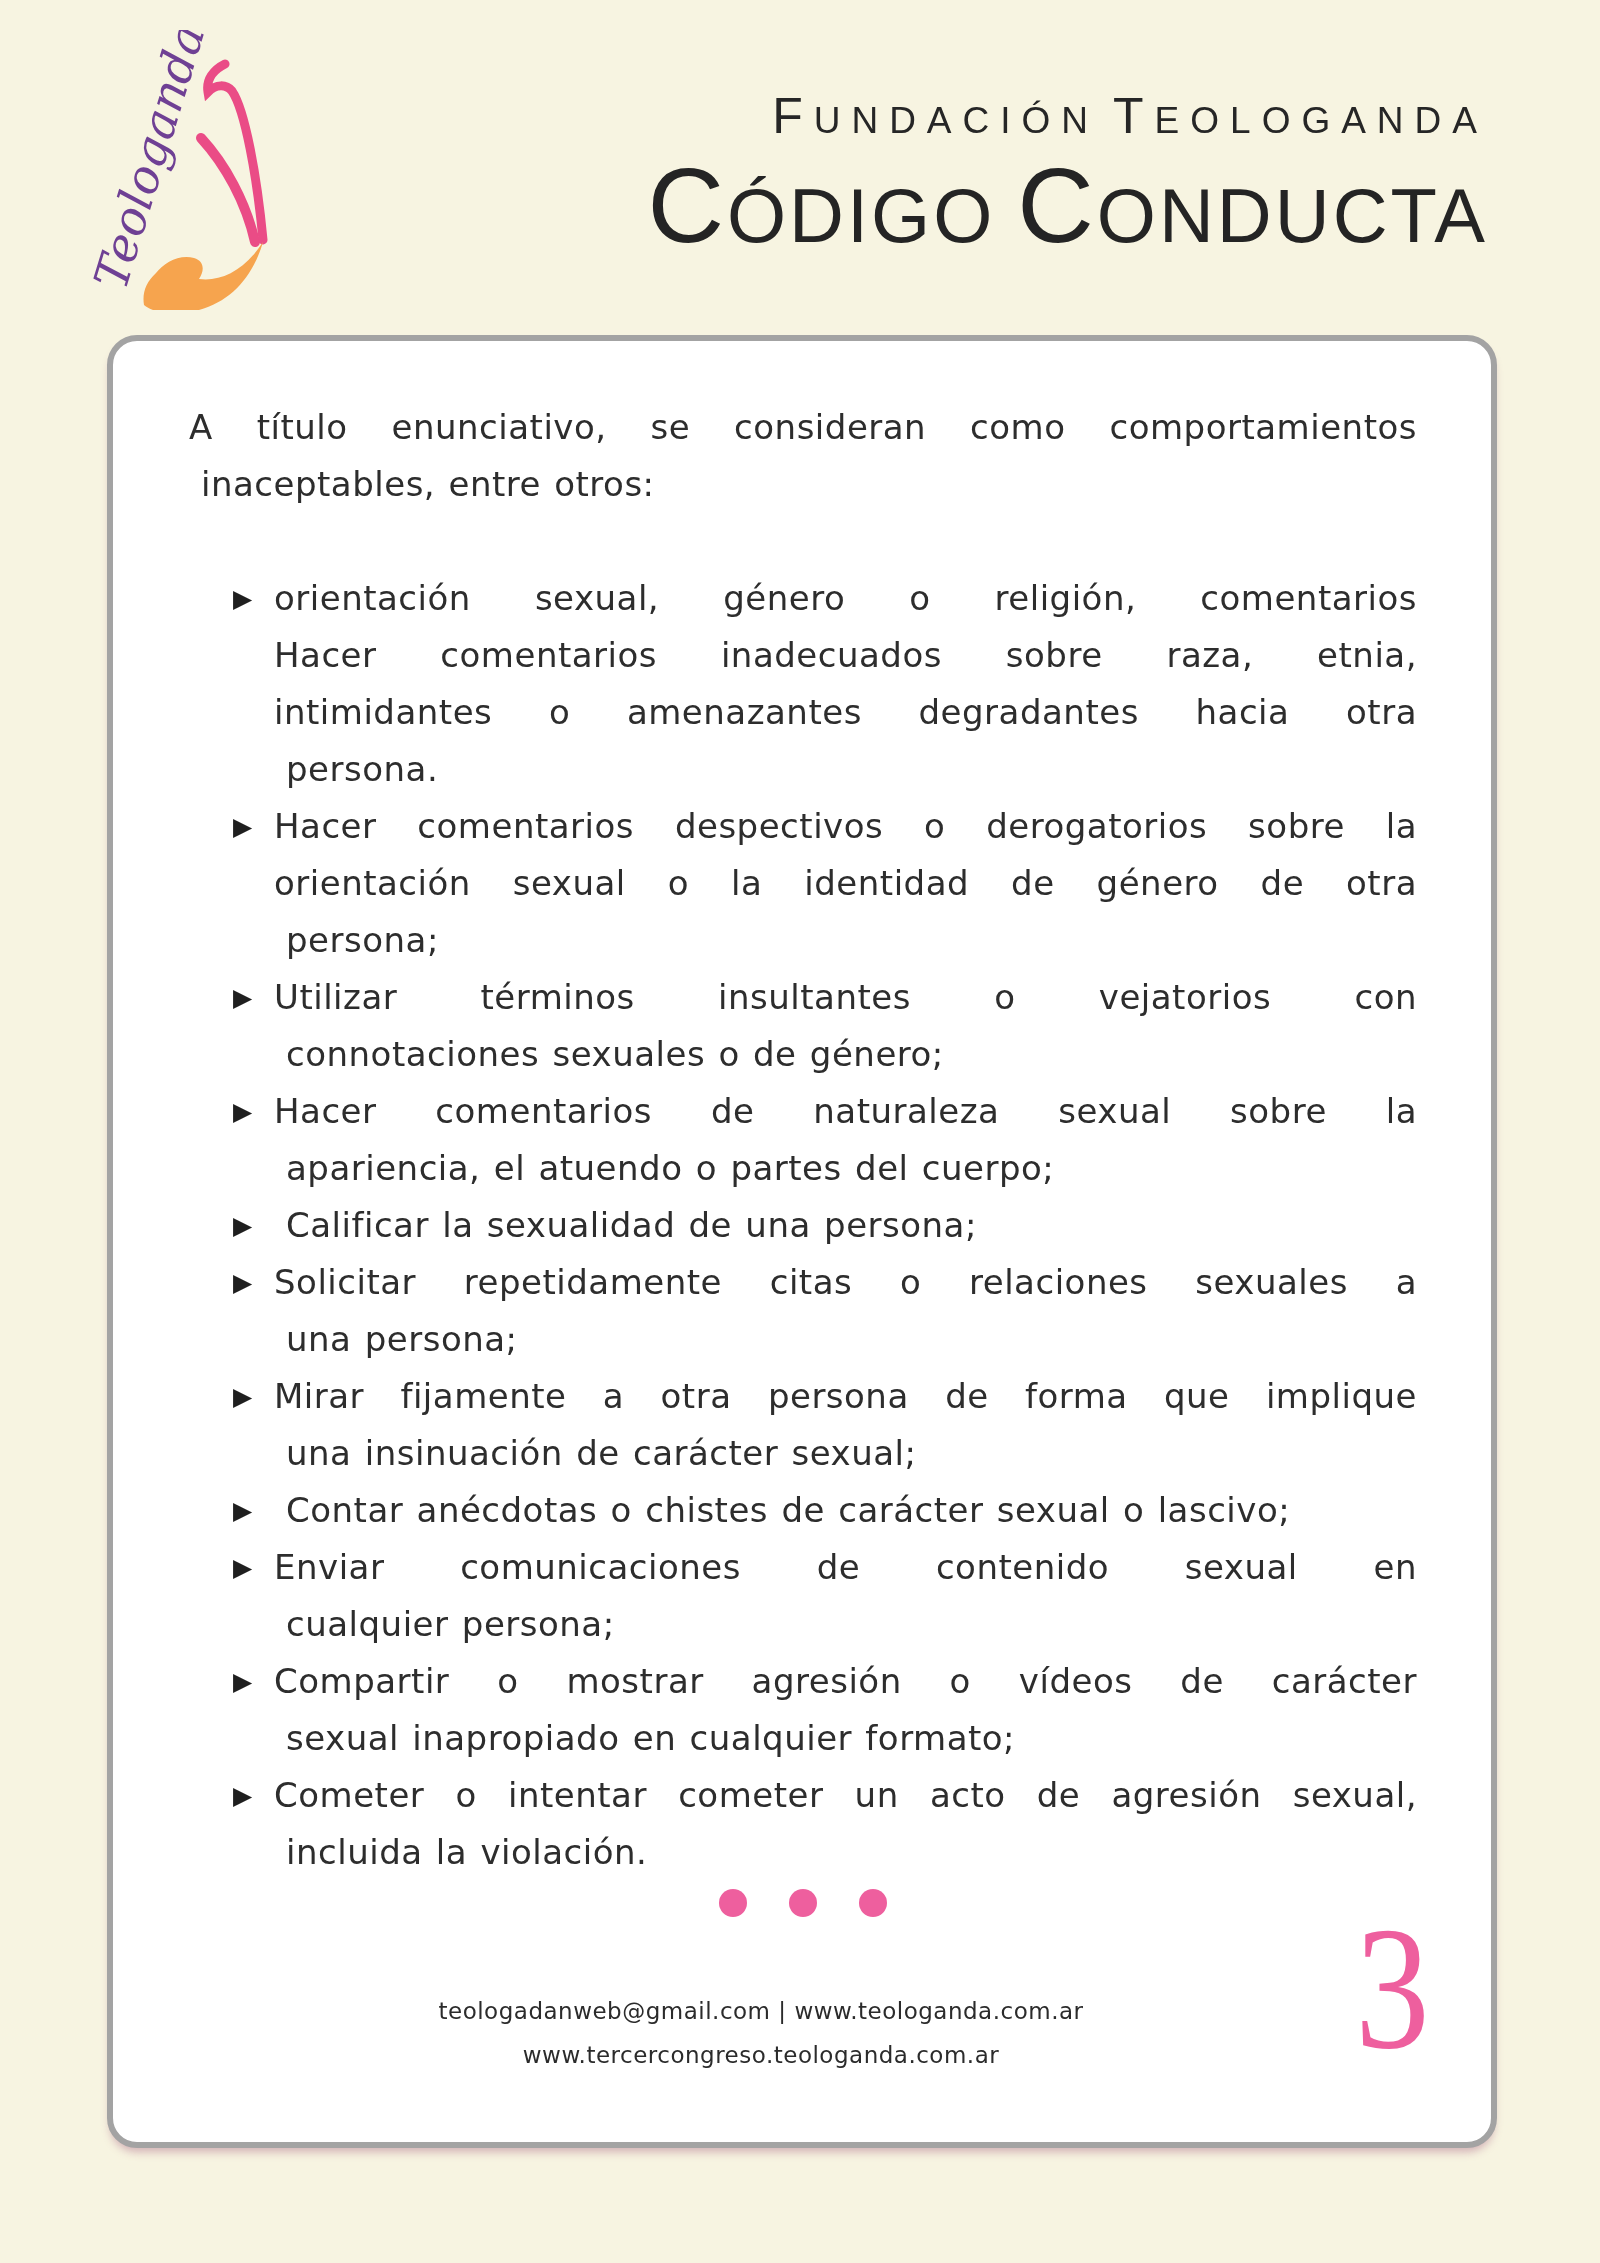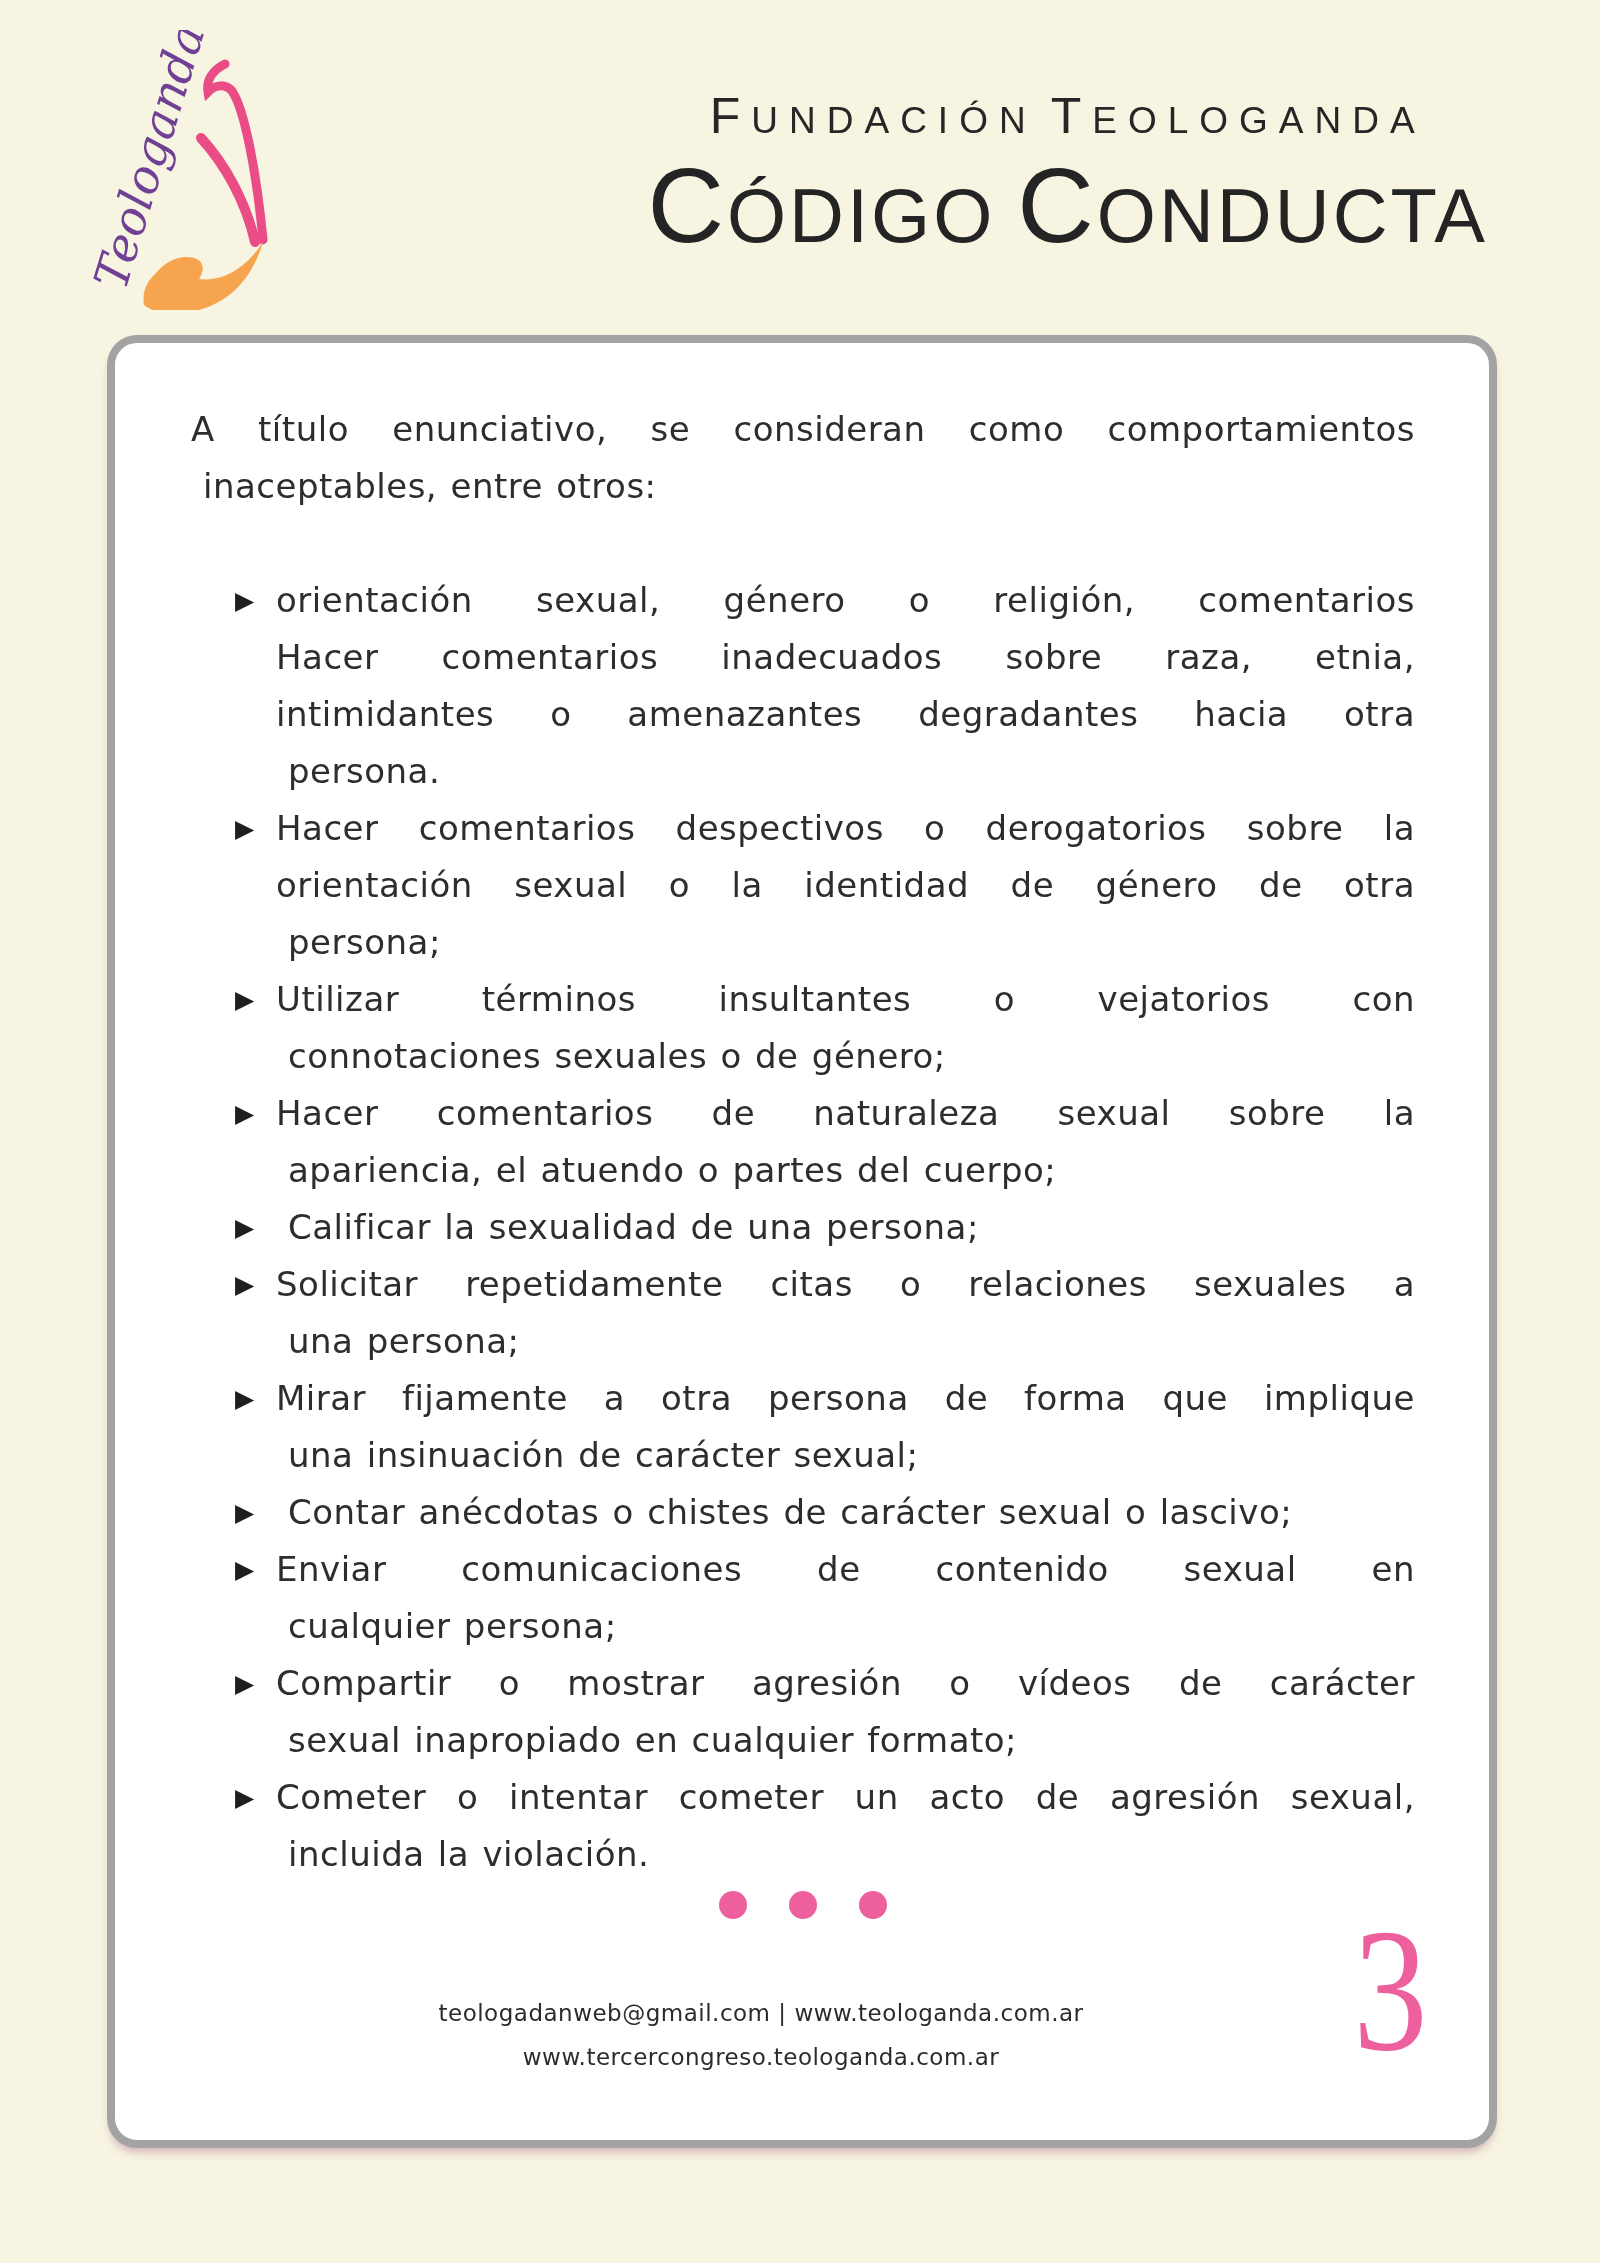--- a/index.html
+++ b/index.html
@@ -4,32 +4,32 @@
 <style>
   html,body{margin:0;padding:0;background:#f7f4e1;}
   .page{position:relative;width:1600px;height:2263px;background:#f7f4e1;overflow:hidden;
         font-family:"DejaVu Sans",sans-serif;color:#2e2e2e;}
 
   
   .logo{position:absolute;left:85px;top:30px;}
   .logo-text{font-family:"DejaVu Serif",serif;font-style:italic;font-size:47px;fill:#6f4094;}
 
   
-  .header{position:absolute;top:94px;right:112px;text-align:center;
+  .header{position:absolute;top:94px;right:112px;text-align:right;
           font-family:"Liberation Sans",sans-serif;color:#262626;}
   .brand{font-size:37px;font-weight:400;letter-spacing:11px;line-height:44px;white-space:nowrap;}
   .brand .init{font-size:50px;}
   .brand .w2{margin-left:14px;}
   .doc-title{margin:20px 0 0;font-size:76px;font-weight:normal;letter-spacing:3px;line-height:84px;white-space:nowrap;color:#242424;}
   .doc-title .init{font-size:106px;}
   .doc-title .w2{margin-left:22px;}
 
   
   .card{position:absolute;left:107px;top:335px;width:1390px;height:1813px;box-sizing:border-box;
-        background:#ffffff;border:8px solid #a3a3a3;border-radius:30px;
+        background:#ffffff;border:6px solid #a3a3a3;border-radius:30px;
         padding:58px 74px 0 76px;
         box-shadow:0 7px 9px -3px rgba(167,98,130,.45);}
   .intro{margin:0;font-size:34px;line-height:57px;letter-spacing:.5px;word-spacing:2px;color:#2d2d2d;}
   .jline{display:block;text-align:justify;text-align-last:justify;}
   .pline{display:block;margin-left:12px;}
   .blist{list-style:none;margin:57px 0 0;padding:0;font-size:34px;line-height:57px;
          letter-spacing:.5px;word-spacing:2px;color:#2d2d2d;}
   .blist li{position:relative;padding-left:85px;}
   .marker{position:absolute;left:44px;top:0;font-size:25px;line-height:57px;color:#1f1f1f;}
 

